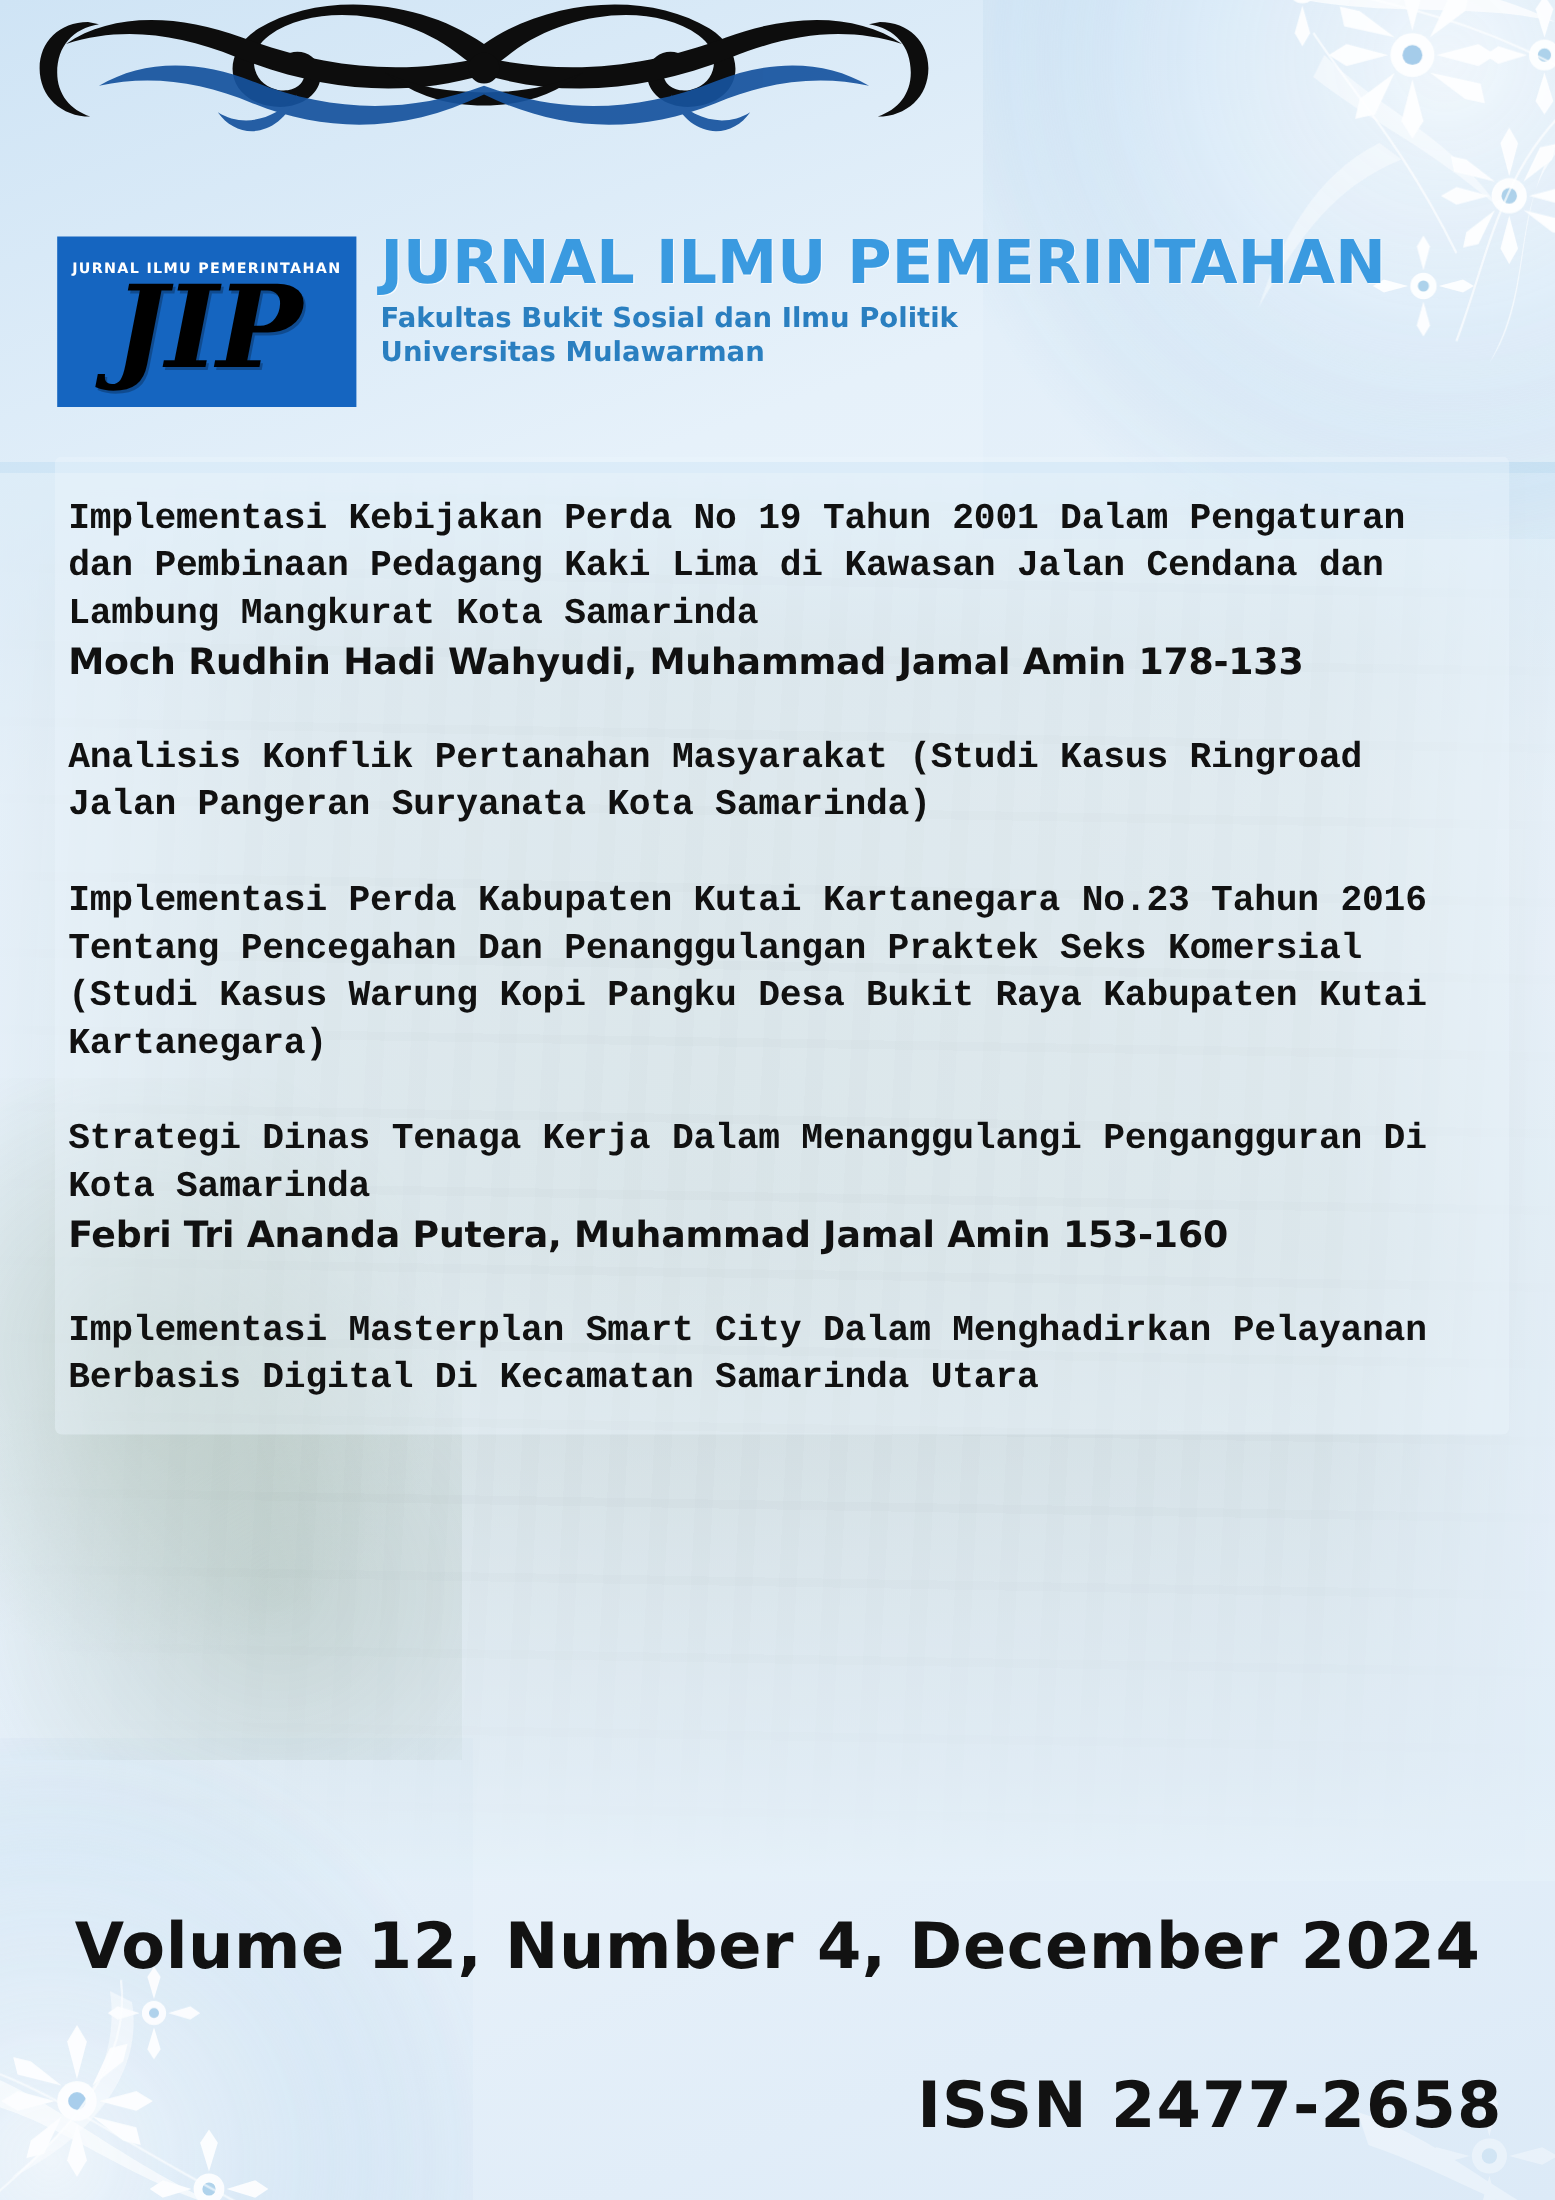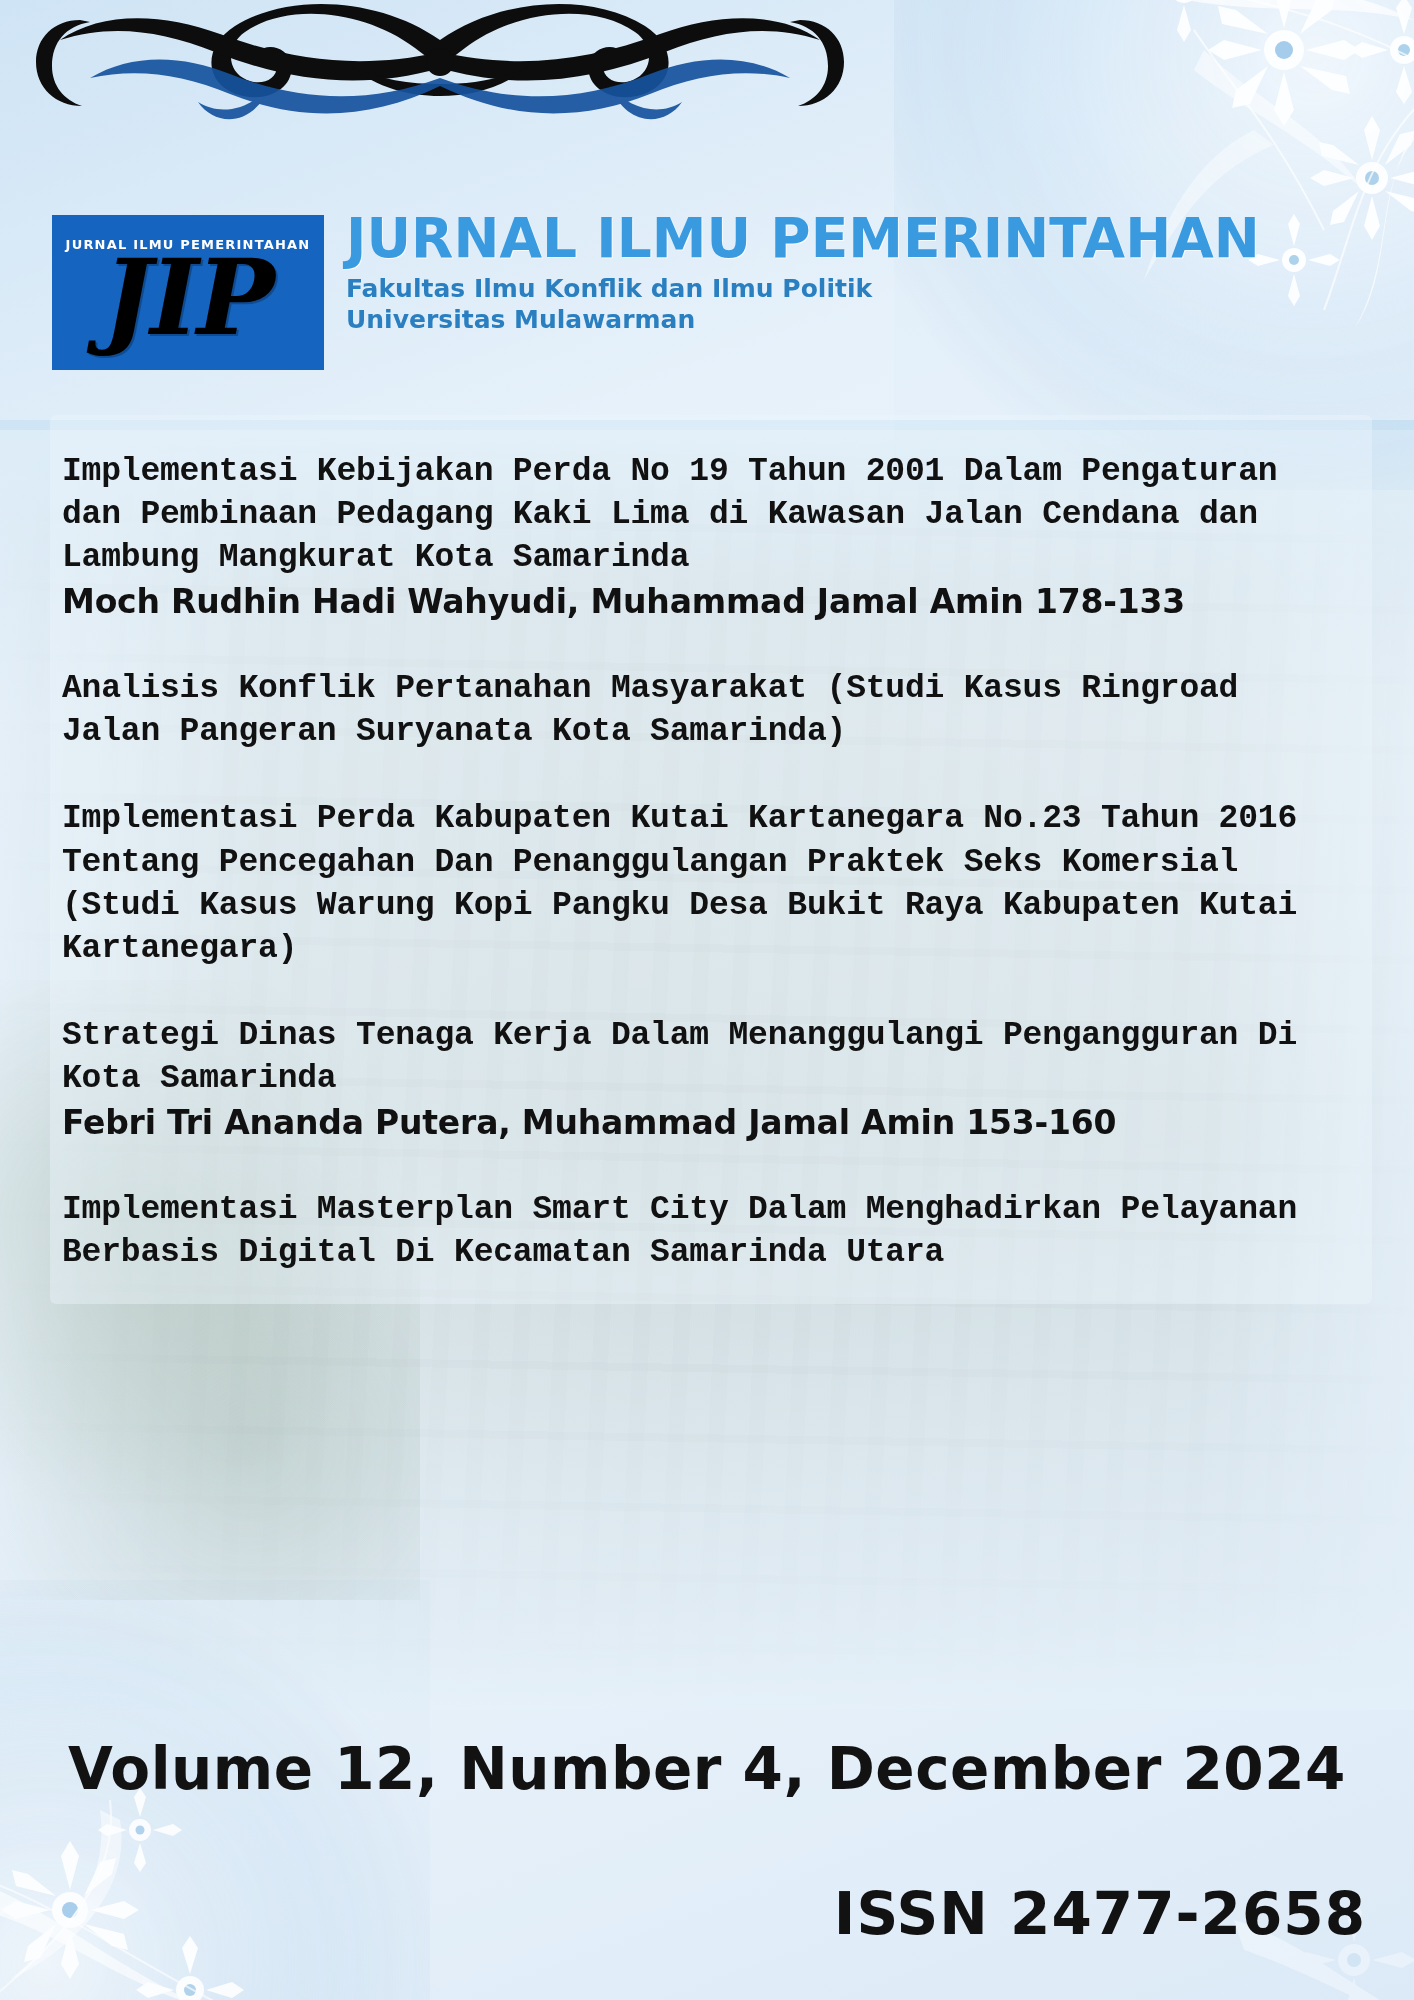--- a/index.html
+++ b/index.html
@@ -381,21 +381,21 @@
     </g>
   </svg>
 
   <div class="masthead">
     <div class="jip-badge">
       <div class="badge-top">JURNAL ILMU PEMERINTAHAN</div>
       <div class="badge-jip">JIP</div>
     </div>
     <div class="masthead-text">
       <div class="journal-title">JURNAL ILMU PEMERINTAHAN</div>
-      <div class="journal-sub1">Fakultas Ilmu Konflik dan Ilmu Politik</div>
+      <div class="journal-sub1">Fakultas Bukit Sosial dan Ilmu Politik</div>
       <div class="journal-sub2">Universitas Mulawarman</div>
     </div>
   </div>
 
   <div class="toc-panel">
 
     <div class="article">
       <div class="article-title">Implementasi Kebijakan Perda No 19 Tahun 2001 Dalam Pengaturan dan Pembinaan Pedagang Kaki Lima di Kawasan Jalan Cendana dan Lambung Mangkurat Kota Samarinda</div>
       <div class="article-authors">Moch Rudhin Hadi Wahyudi, Muhammad Jamal Amin 178-133</div>
     </div>

